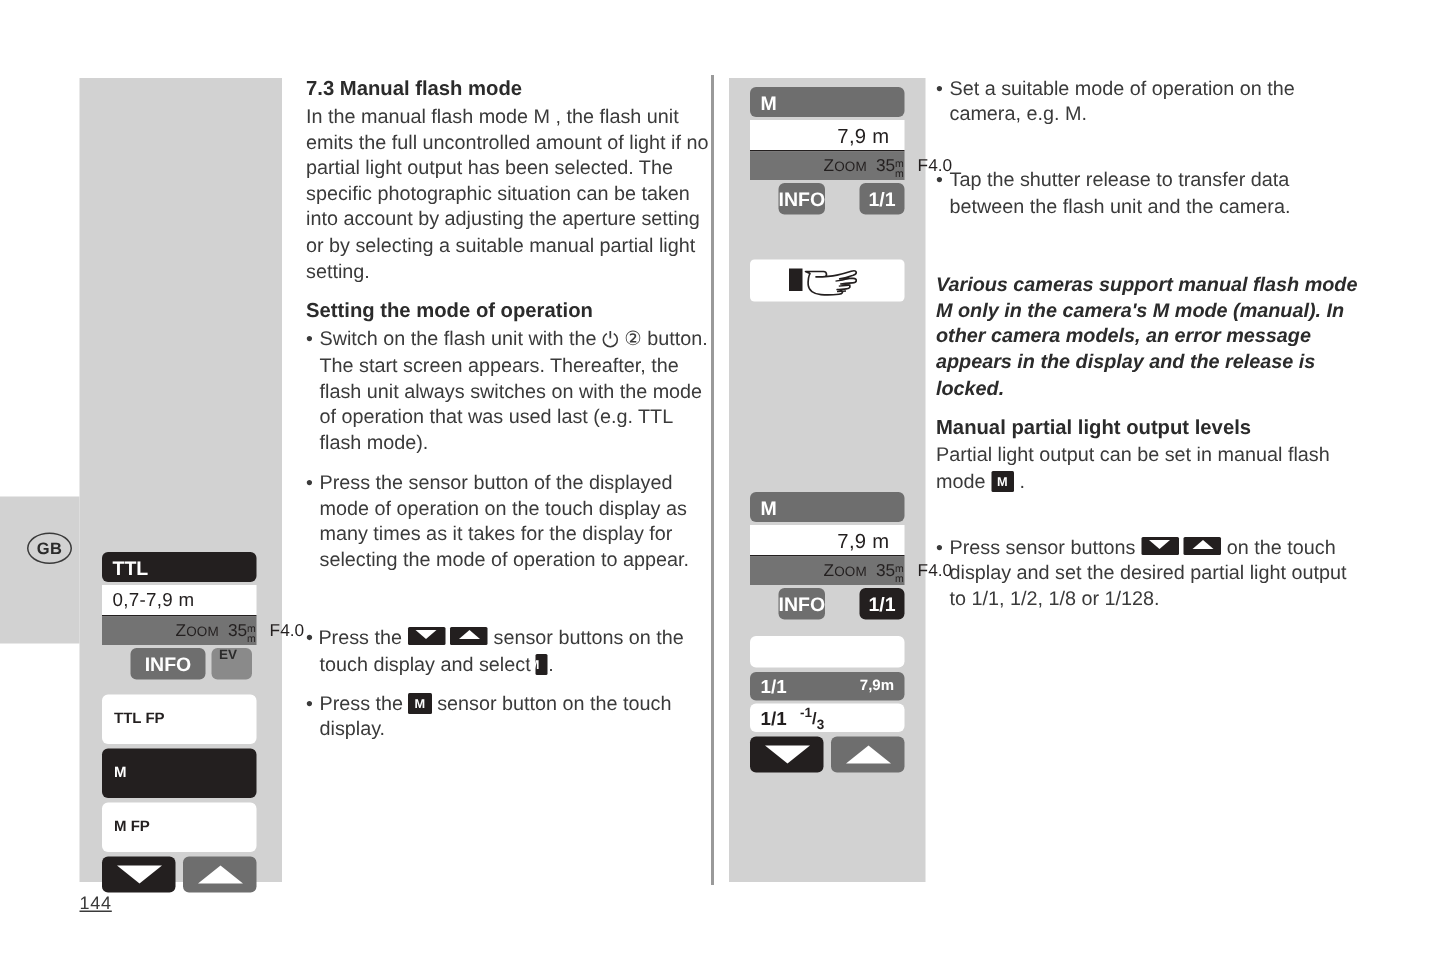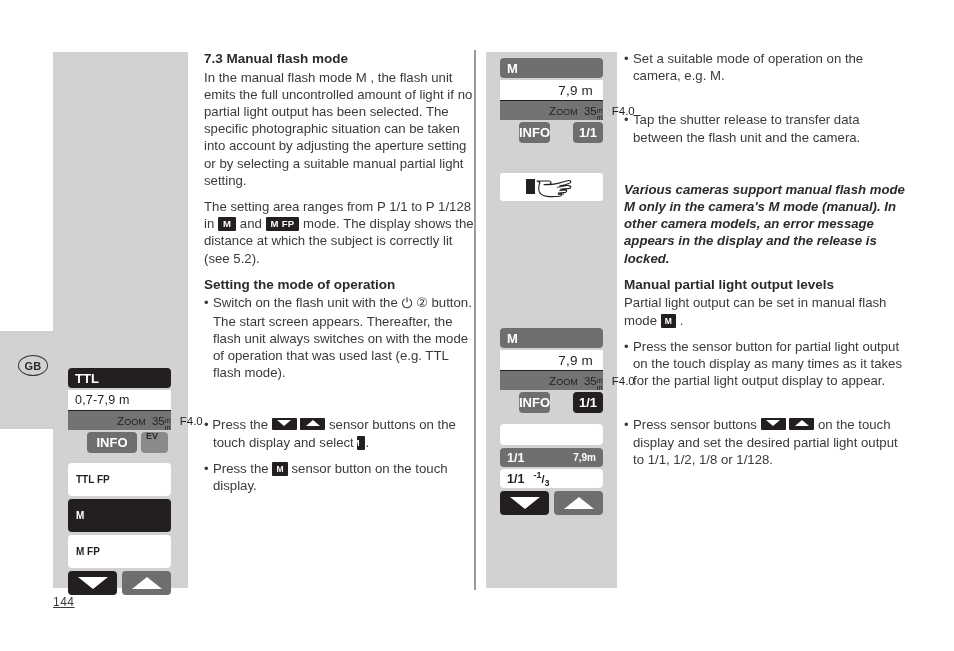--- a/index.html
+++ b/index.html
@@ -311,47 +311,44 @@
         </div>
       <div class="arrow-btn arrow-gray">
           <span class="tri tri-up"></span>
         </div>
     </div>
   </div>
 
   <div class="col" id="col-body">
     <h3 class="head">7.3 Manual flash mode</h3>
     <p class="para">In the manual flash mode M , the flash unit emits the full uncontrolled amount of light if no partial light output has been selected. The specific photographic situation can be taken into account by adjusting the aperture setting or by selecting a suitable manual partial light setting.</p>
-    <p class="para"><span>The setting area ranges from P 1/1 to P 1/128 in</span> <span class="tag">M</span> <span>and</span> <span class="tag">M FP</span> <span>mode. The display shows the distance at which the subject is correctly lit (see 5.2).</span></p>
     <h3 class="head">Setting the mode of operation</h3>
     <ul class="bul">
       <li><span>Switch on the flash unit with the</span> <span class="pwr">⏻</span> <span class="circnum">②</span> <span>button. The start screen appears. Thereafter, the flash unit always switches on with the mode of operation that was used last (e.g. TTL flash mode).</span></li>
+      <li>Press the sensor button of the displayed mode of operation on the touch display as many times as it takes for the display for selecting the mode of operation to appear.</li>
     </ul>
     <div class="spacer-lg"></div>
     <ul class="bul">
       <li class="nohang">• <span>Press the</span> <span class="inline-arrow dn"></span> <span class="inline-arrow up"></span> <span>sensor buttons on the touch display and select</span> <span class="tag tag-sm">M</span><span>.</span></li>
       <li><span>Press the</span> <span class="tag tag-sm">M</span> <span>sensor button on the touch display.</span></li>
     </ul>
   </div>
 
   <div class="col" id="col-right">
     <ul class="bul">
       <li>Set a suitable mode of operation on the camera, e.g. M.</li>
     </ul>
     <div class="spacer-md"></div>
     <ul class="bul">
       <li>Tap the shutter release to transfer data between the flash unit and the camera.</li>
     </ul>
     <div class="spacer-lg"></div>
     <p class="ital">Various cameras support manual flash mode M only in the camera's M mode (manual). In other camera models, an error message appears in the display and the release is locked.</p>
     <h3 class="head">Manual partial light output levels</h3>
     <p class="para"><span>Partial light output can be set in manual flash mode</span> <span class="tag tag-sm">M</span> <span>.</span></p>
-    <ul class="bul">
-      <li>Press the sensor button for partial light output on the touch display as many times as it takes for the partial light output display to appear.</li>
-    </ul>
     <div class="spacer-md"></div>
     <ul class="bul">
       <li><span>Press sensor buttons</span> <span class="inline-arrow dn"></span> <span class="inline-arrow up"></span> <span>on the touch display and set the desired partial light output to 1/1, 1/2, 1/8 or 1/128.</span></li>
     </ul>
   </div>
 
   <div class="page-num">144</div>
 
 </div>
 

